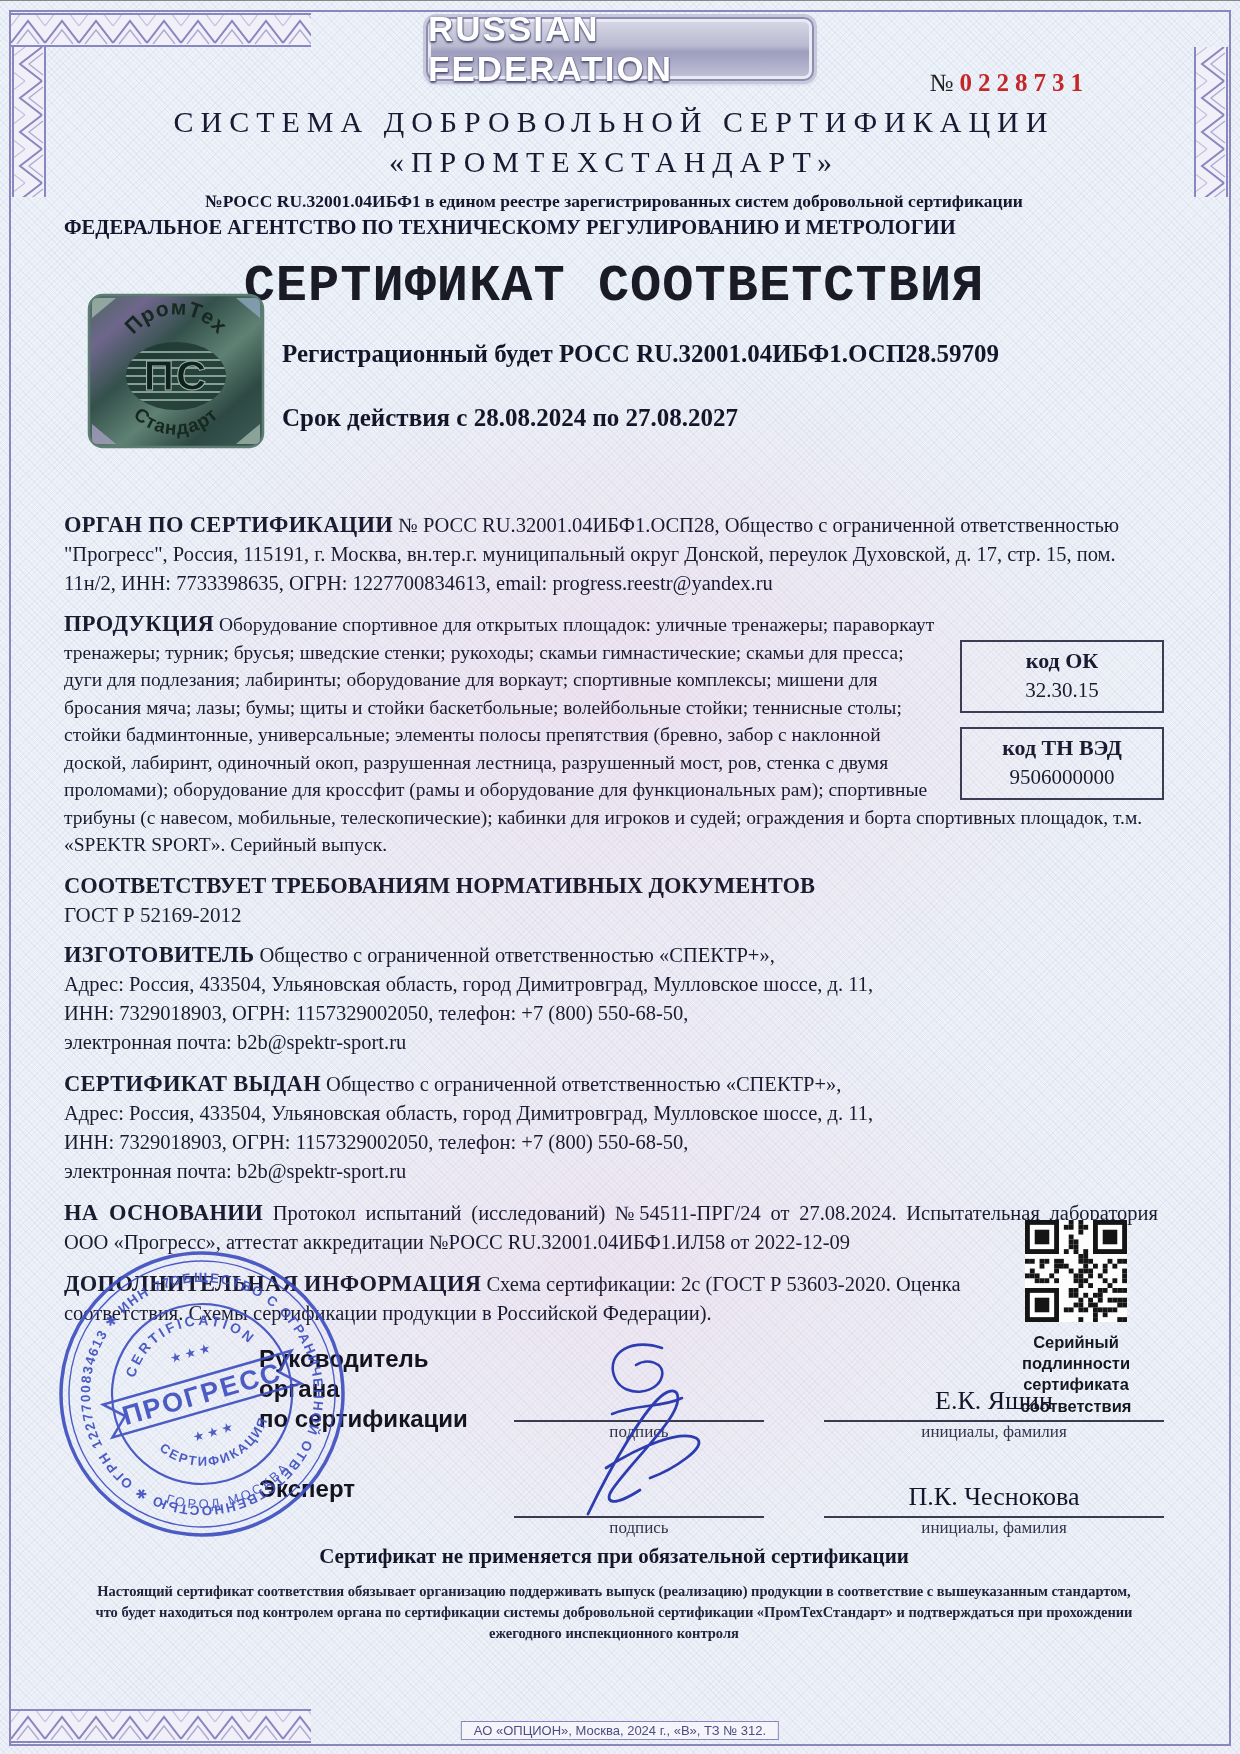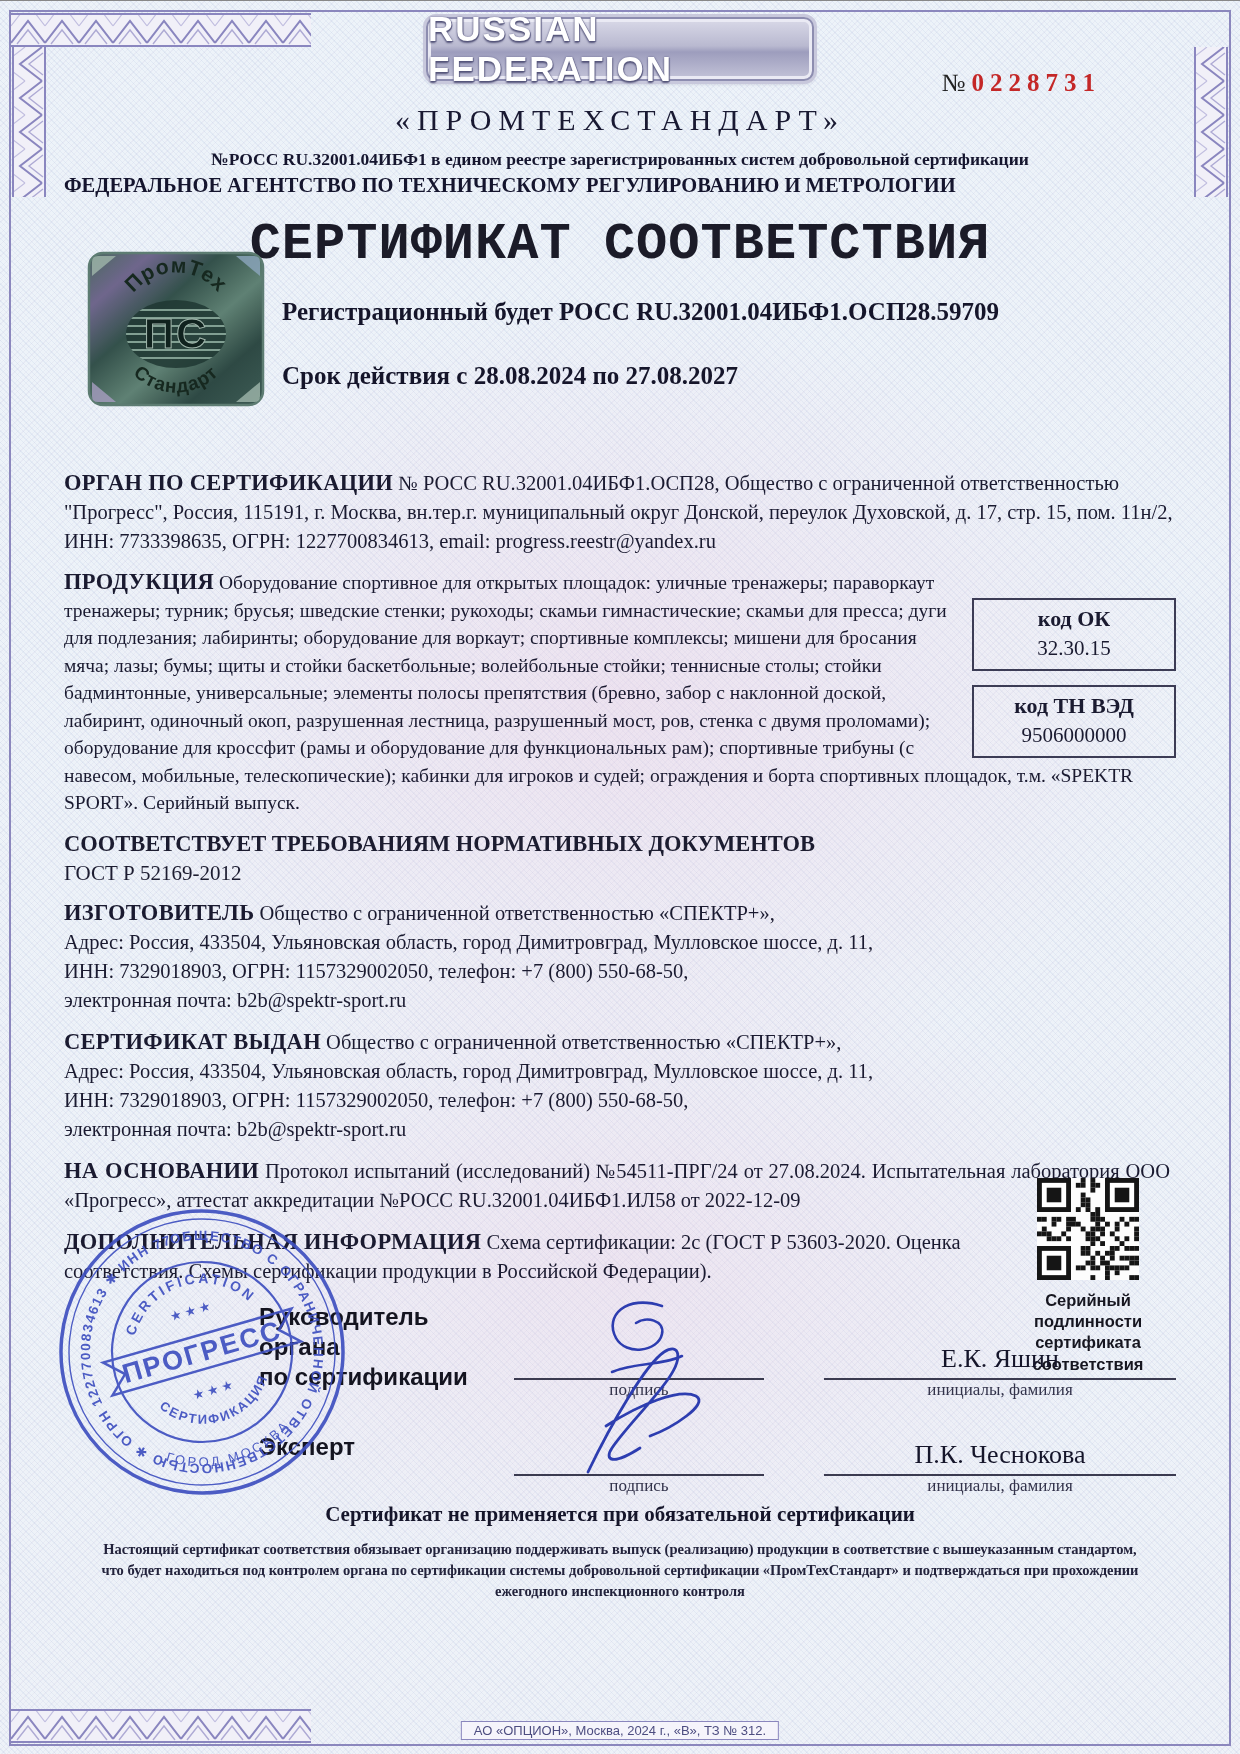--- a/index.html
+++ b/index.html
@@ -32,21 +32,21 @@
     border:2px solid #8d8db0;border-radius:10px;
     box-shadow:0 0 0 3px #c8c8dc, inset 0 0 0 3px #eaeaf4, 0 2px 4px rgba(60,60,100,.35);
     display:flex;align-items:center;justify-content:center;
   }
   .plaque span{
     font-family:"Liberation Sans","DejaVu Sans",sans-serif;
     font-weight:bold;font-size:35px;letter-spacing:2px;color:#fff;
     text-shadow:0 2px 2px #55557a, 0 0 2px #66668c, 1px 1px 0 #777799;
   }
   
-  .content{position:absolute;left:64px;right:64px;top:56px;z-index:3;}
+  .content{position:absolute;left:64px;right:76px;top:56px;z-index:3;}
   .cert-no{ text-align:right;padding-right:75px;font-size:25px;color:#222;margin-top:12px;}
   .cert-no .red{color:#c42727;letter-spacing:6px;font-weight:bold;}
   .h-line1,.h-line2{
     text-align:center;font-size:30px;letter-spacing:7px;color:#191932;
     white-space:nowrap;margin-top:8px;font-weight:500;
   }
   .h-line2{margin-top:6px;}
   .h-line3{ text-align:center;font-size:17.5px;font-weight:bold;margin-top:12px;white-space:nowrap;color:#15152e;}
   .h-line4{ font-size:20.5px;font-weight:bold;margin-top:4px;white-space:nowrap;color:#15152e;}
   .doc-title{
@@ -162,20 +162,21 @@
     <span>RUSSIAN FEDERATION</span>
   </div>
 
   <div class="content">
 
     <div class="cert-no">
       <span>№</span>
       <span class="red">0228731</span>
     </div>
 
+    <div class="h-line1">СИСТЕМА ДОБРОВОЛЬНОЙ СЕРТИФИКАЦИИ</div>
     <div class="h-line2">«ПРОМТЕХСТАНДАРТ»</div>
     <div class="h-line3">№РОСС RU.32001.04ИБФ1 в едином реестре зарегистрированных систем добровольной сертификации</div>
     <div class="h-line4">ФЕДЕРАЛЬНОЕ АГЕНТСТВО ПО ТЕХНИЧЕСКОМУ РЕГУЛИРОВАНИЮ И МЕТРОЛОГИИ</div>
 
     <div class="doc-title">СЕРТИФИКАТ СООТВЕТСТВИЯ</div>
 
     <div class="reg-block">
 
       <svg class="hologram" viewBox="0 0 180 158">
         <defs>

